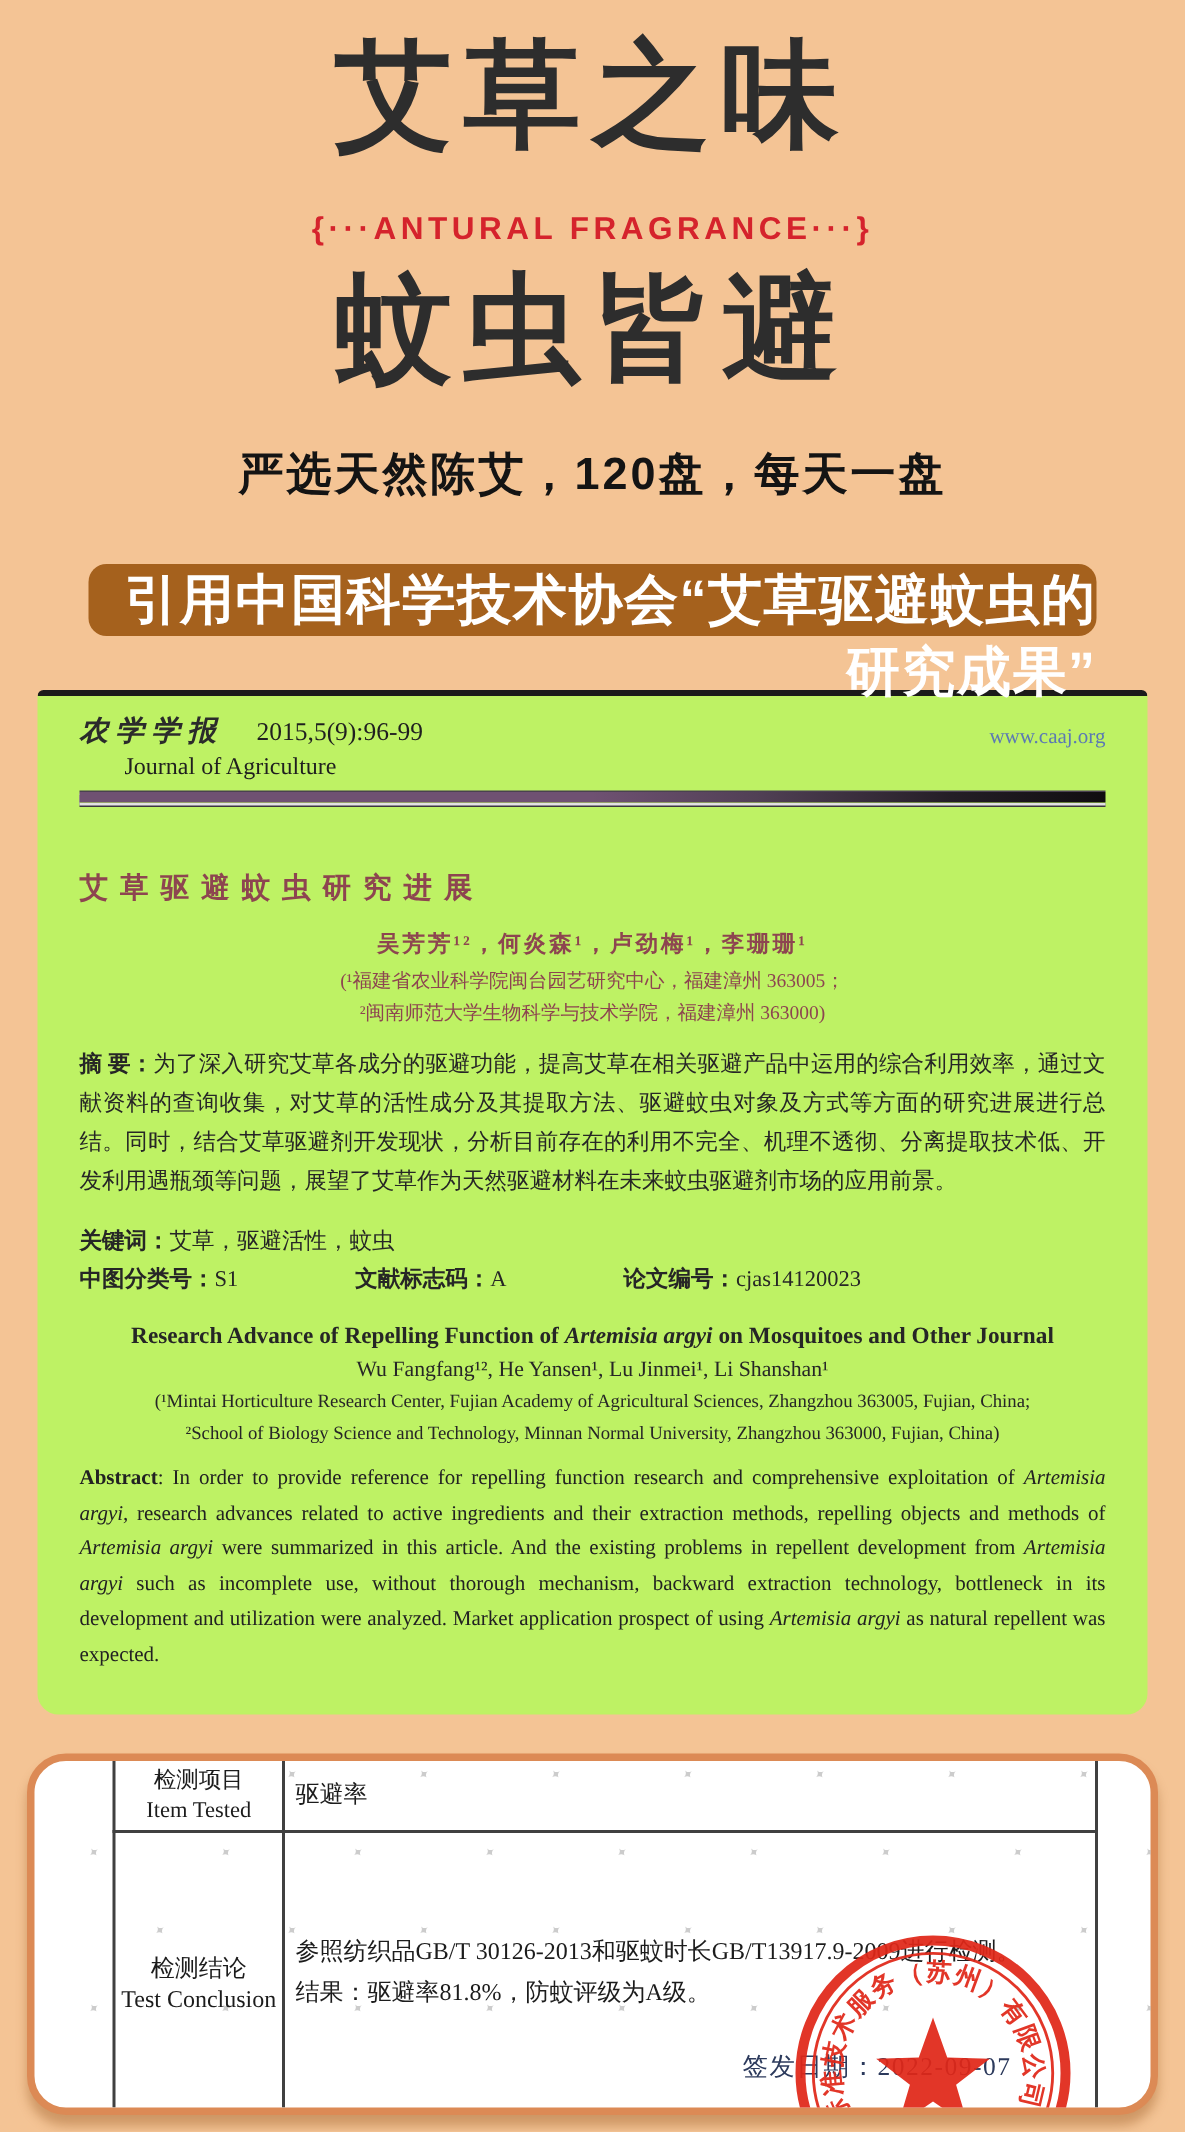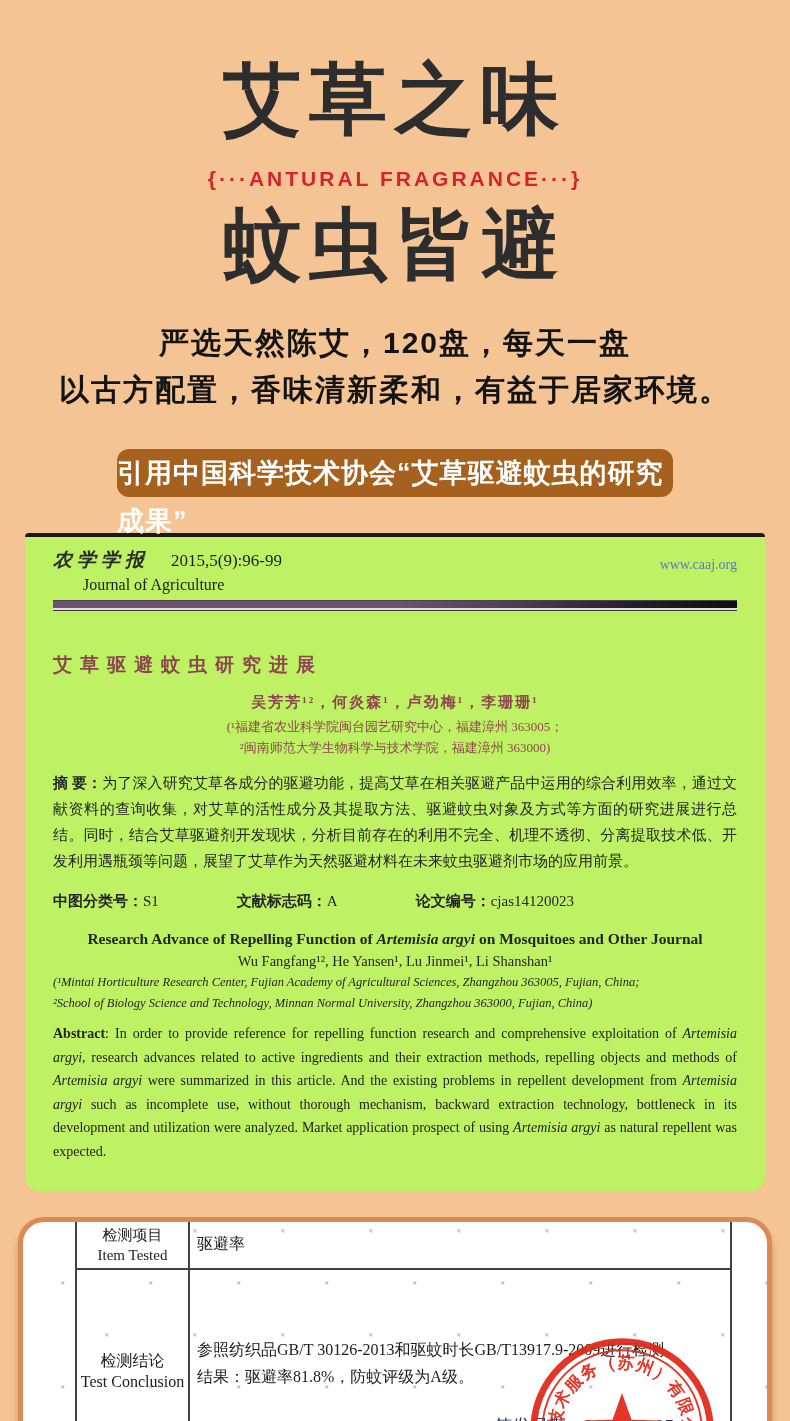--- a/index.html
+++ b/index.html
@@ -2,36 +2,36 @@
 <html><head>
 <meta charset="utf-8">
 <style>
   html,body{margin:0;padding:0;}
   body{
     width:790px;height:1421px;position:relative;overflow:hidden;
     background:#f4c495;
     font-family:"Liberation Sans","DejaVu Sans",sans-serif;
   }
   
-  .hero{padding-top:56px;text-align:center;}
+  .hero{padding-top:20px;text-align:center;}
   .hero-title{
     font-size:78px;font-weight:800;color:#2d2d2d;
     letter-spacing:8px;line-height:1.12;margin:0;
   }
   .hero-tagline{
-    margin:24px 0 10px;font-size:21px;font-weight:bold;
+    margin:34px 0 10px;font-size:21px;font-weight:bold;
     color:#d5232c;letter-spacing:3px;
   }
   .hero-desc{margin-top:30px;font-size:30px;font-weight:600;color:#141414;
     letter-spacing:2px;line-height:47px;}
   
   .banner{
-    margin:36px auto 0;width:556px;height:48px;border-radius:12px;
-    background:#a5611d;color:#ffffff;font-size:27px;font-weight:bold;
-    text-align:left;line-height:48px;letter-spacing:1px;
+    margin:36px auto 0;width:672px;height:48px;border-radius:12px;
+    background:#a5611d;color:#ffffff;font-size:36px;font-weight:bold;
+    text-align:right;line-height:48px;letter-spacing:1px;
   }
   
   .jcard{
     margin:36px auto 0;width:740px;box-sizing:border-box;
     background:#bef264;border-top:4px solid #1b1b1b;
     border-radius:4px 4px 14px 14px;
     padding:10px 28px 14px;
     font-family:"Liberation Serif","DejaVu Serif",serif;color:#262626;
   }
   .jheader{position:relative;}
@@ -52,21 +52,21 @@
     letter-spacing:2px;color:#8d4550;}
   .a-affil{margin-top:4px;text-align:center;font-size:13px;line-height:21px;color:#8d4550;}
   .zh-abstract{margin-top:12px;font-size:15px;line-height:26px;text-align:justify;}
   .zh-abstract b,.kw b,.cls b{font-weight:bold;}
   .kw{font-size:15px;line-height:25px;}
   .cls{font-size:15px;line-height:25px;display:flex;}
   .cls .seg2{margin-left:78px;}
   .cls .seg3{margin-left:78px;}
   .en-title{margin-top:14px;text-align:center;font-size:15.5px;font-weight:bold;line-height:21px;}
   .en-authors{margin-top:4px;text-align:center;font-size:14.5px;}
-  .en-affil{margin-top:2px;text-align:left;font-style:italic;font-size:12.5px;line-height:21px;}
+  .en-affil{margin-top:2px;text-align:center;font-size:12.5px;line-height:21px;}
   .en-abstract{margin-top:8px;font-size:14px;line-height:23.5px;text-align:justify;color:#222;}
   
   .rcard{
     margin:26px auto 0;width:754px;height:241px;box-sizing:border-box;
     background:#ffffff;border:5px solid #dc8a55;border-radius:26px;
     position:relative;overflow:hidden;
     box-shadow:0 7px 7px rgba(151,85,31,.40);
     font-family:"Liberation Serif","DejaVu Serif",serif;color:#1c1c1c;
   }
   .wm-layer{position:absolute;inset:0;pointer-events:none;}
@@ -87,21 +87,20 @@
 </style>
 </head>
 <body>
 
 <section class="hero">
   <h1 class="hero-title">艾草之味</h1>
   <div class="hero-tagline">{···ANTURAL FRAGRANCE···}</div>
   <h1 class="hero-title">蚊虫皆避</h1>
   <div class="hero-desc">
     <div>严选天然陈艾，120盘，每天一盘</div>
-    <div>以古方配置，香味清新柔和，有益于居家环境。</div>
   </div>
 </section>
 
 <div class="banner">引用中国科学技术协会“艾草驱避蚊虫的研究成果”</div>
 
 <section class="jcard">
   <div class="jheader">
     <div class="jname-row">
       <span class="jname">农学学报</span>
       <span class="jissue">2015,5(9):96-99</span>
@@ -112,20 +111,21 @@
   <div class="jdivider"></div>
 
   <h2 class="a-title">艾草驱避蚊虫研究进展</h2>
   <div class="a-authors">吴芳芳¹²，何炎森¹，卢劲梅¹，李珊珊¹</div>
   <div class="a-affil">
     <div>(¹福建省农业科学院闽台园艺研究中心，福建漳州 363005；</div>
     <div>²闽南师范大学生物科学与技术学院，福建漳州 363000)</div>
   </div>
 
   <p class="zh-abstract"><b>摘 要：</b><span>为了深入研究艾草各成分的驱避功能，提高艾草在相关驱避产品中运用的综合利用效率，通过文献资料的查询收集，对艾草的活性成分及其提取方法、驱避蚊虫对象及方式等方面的研究进展进行总结。同时，结合艾草驱避剂开发现状，分析目前存在的利用不完全、机理不透彻、分离提取技术低、开发利用遇瓶颈等问题，展望了艾草作为天然驱避材料在未来蚊虫驱避剂市场的应用前景。</span></p>
+  <div class="kw"><b>关键词：</b><span>艾草，驱避活性，蚊虫</span></div>
   <div class="cls">
     <span class="seg1"><b>中图分类号：</b><span>S1</span></span>
     <span class="seg2"><b>文献标志码：</b><span>A</span></span>
     <span class="seg3"><b>论文编号：</b><span>cjas14120023</span></span>
   </div>
 
   <div class="en-title"><span>Research Advance of Repelling Function of </span><span style="font-style: italic;">Artemisia argyi</span><span> on Mosquitoes and Other Journal</span></div>
   <div class="en-authors">Wu Fangfang¹², He Yansen¹, Lu Jinmei¹, Li Shanshan¹</div>
   <div class="en-affil">
     <div>(¹Mintai Horticulture Research Center, Fujian Academy of Agricultural Sciences, Zhangzhou 363005, Fujian, China;</div>

